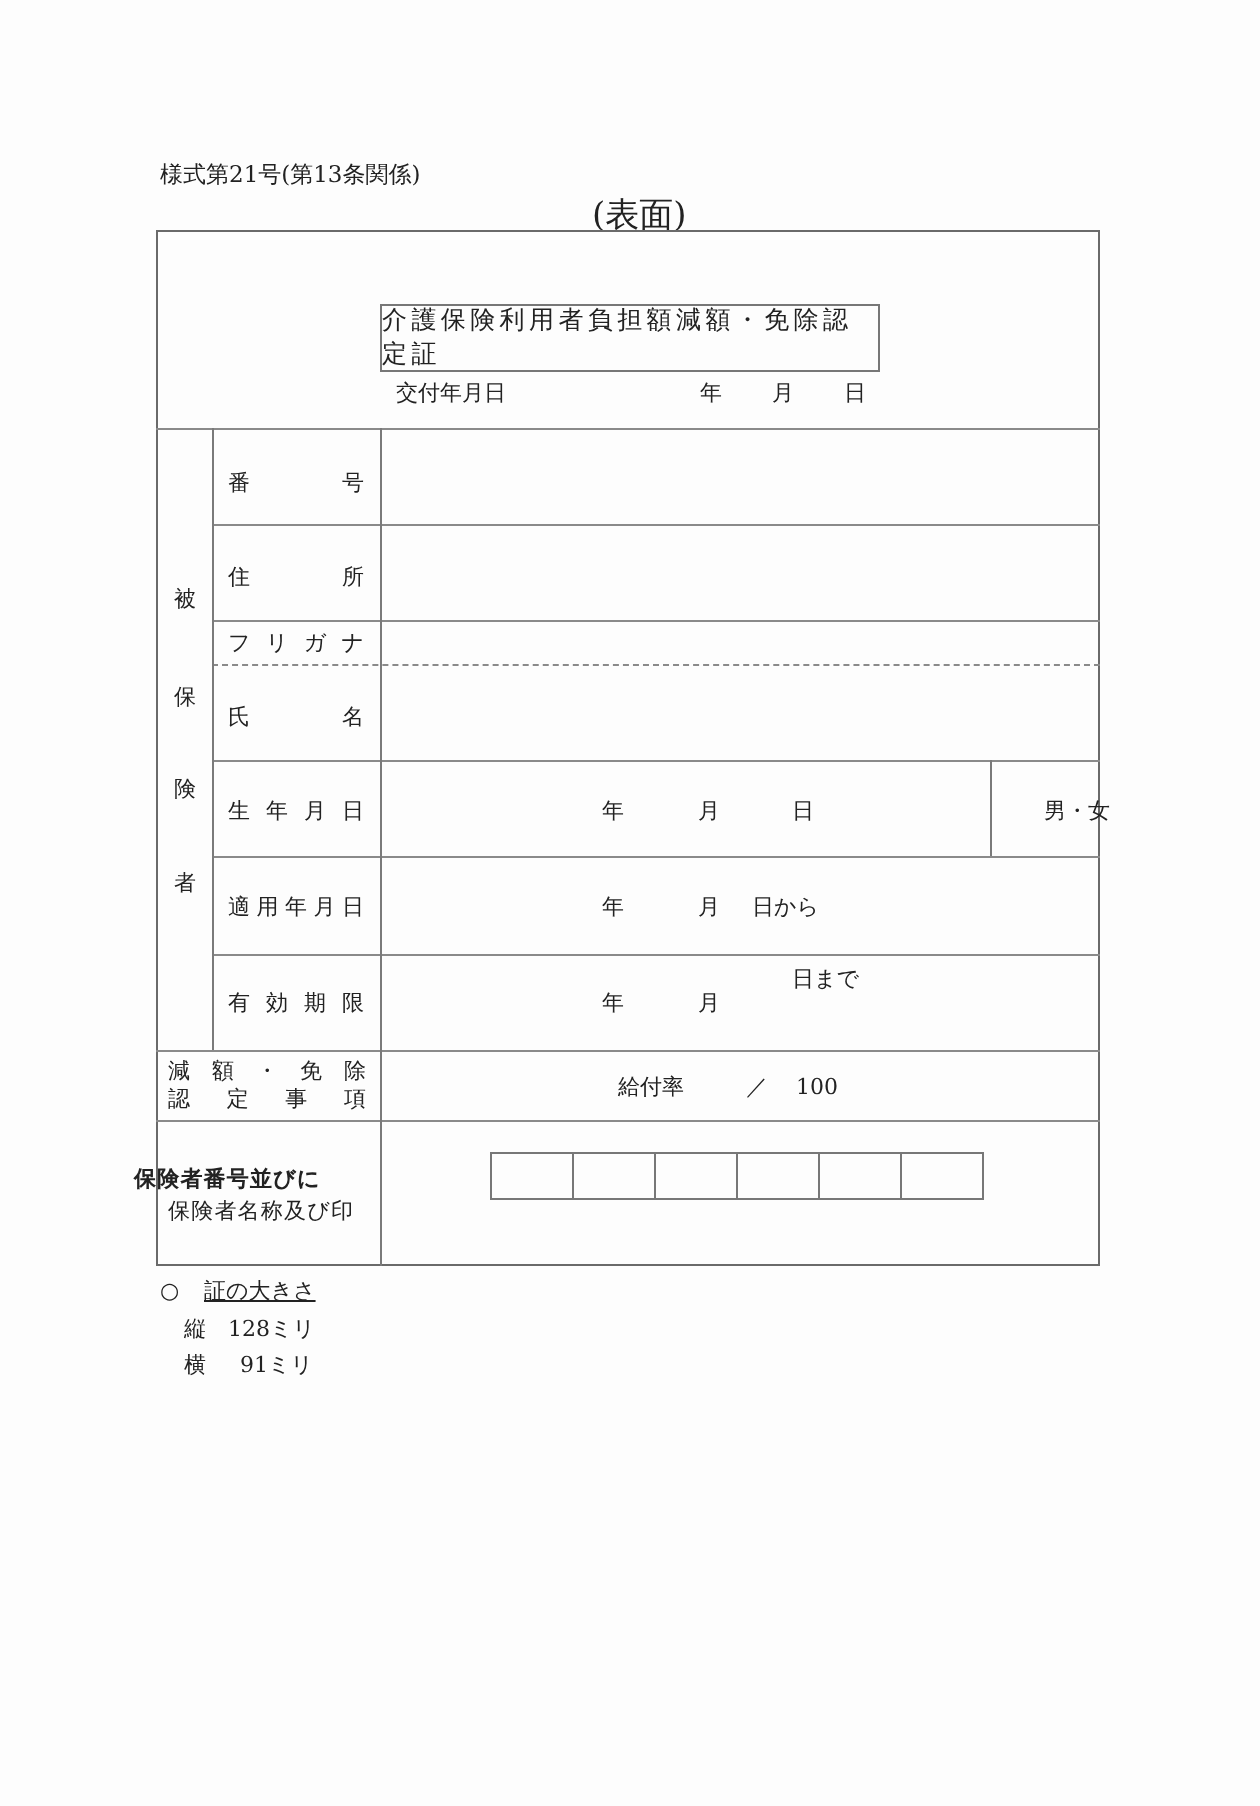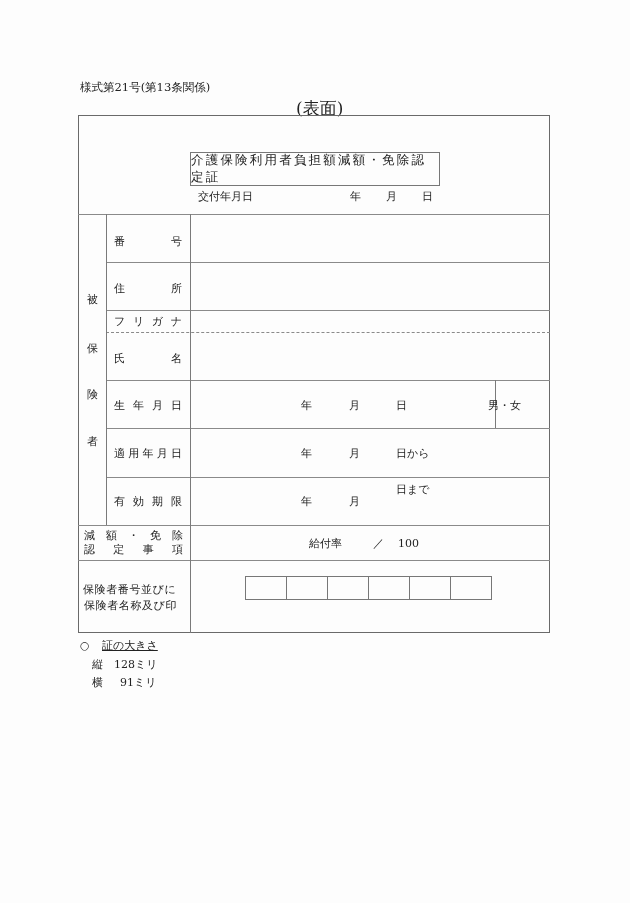--- a/index.html
+++ b/index.html
@@ -97,25 +97,25 @@
 <div class="abs txt spread" style="left:114px; top:496px; width:68px;">
   <span>有</span>
     <span>効</span>
     <span>期</span>
     <span>限</span>
 </div>
 
 <div class="abs txt" style="left:301px; top:400px;">年</div>
 <div class="abs txt" style="left:349px; top:400px;">月</div>
 <div class="abs txt" style="left:396px; top:400px;">日</div>
-<div class="abs txt" style="left:488px; top:400px;">男・女</div>
+<div class="abs txt" style="left:522px; top:400px;">男・女</div>
 
 <div class="abs txt" style="left:301px; top:448px;">年</div>
 <div class="abs txt" style="left:349px; top:448px;">月</div>
-<div class="abs txt" style="left:396px; top:448px;">日から</div>
+<div class="abs txt" style="left:376px; top:448px;">日から</div>
 
 <div class="abs txt" style="left:301px; top:496px;">年</div>
 <div class="abs txt" style="left:349px; top:496px;">月</div>
 <div class="abs txt" style="left:396px; top:484px;">日まで</div>
 
 <div class="abs txt spread" style="left:84px; top:530px; width:99px;">
   <span>減</span>
     <span>額</span>
     <span>・</span>
     <span>免</span>
@@ -124,21 +124,21 @@
 <div class="abs txt spread" style="left:84px; top:544px; width:99px;">
   <span>認</span>
     <span>定</span>
     <span>事</span>
     <span>項</span>
 </div>
 <div class="abs txt" style="left:309px; top:538px;">給付率</div>
 <div class="abs txt" style="left:373px; top:538px;">／</div>
 <div class="abs txt" style="left:398px; top:538px;">100</div>
 
-<div class="abs txt" style="left:83px; top:584px; letter-spacing:0.6px;">保険者番号並びに</div>
+<div class="abs txt" style="left:67px; top:584px; letter-spacing:0.6px;font-weight:bold;">保険者番号並びに</div>
 <div class="abs txt" style="left:84px; top:600px; letter-spacing:0.6px;">保険者名称及び印</div>
 <div class="abs box-row">
   <div class="num-box"></div>
   <div class="num-box"></div>
   <div class="num-box"></div>
   <div class="num-box"></div>
   <div class="num-box"></div>
   <div class="num-box"></div>
 </div>
 

